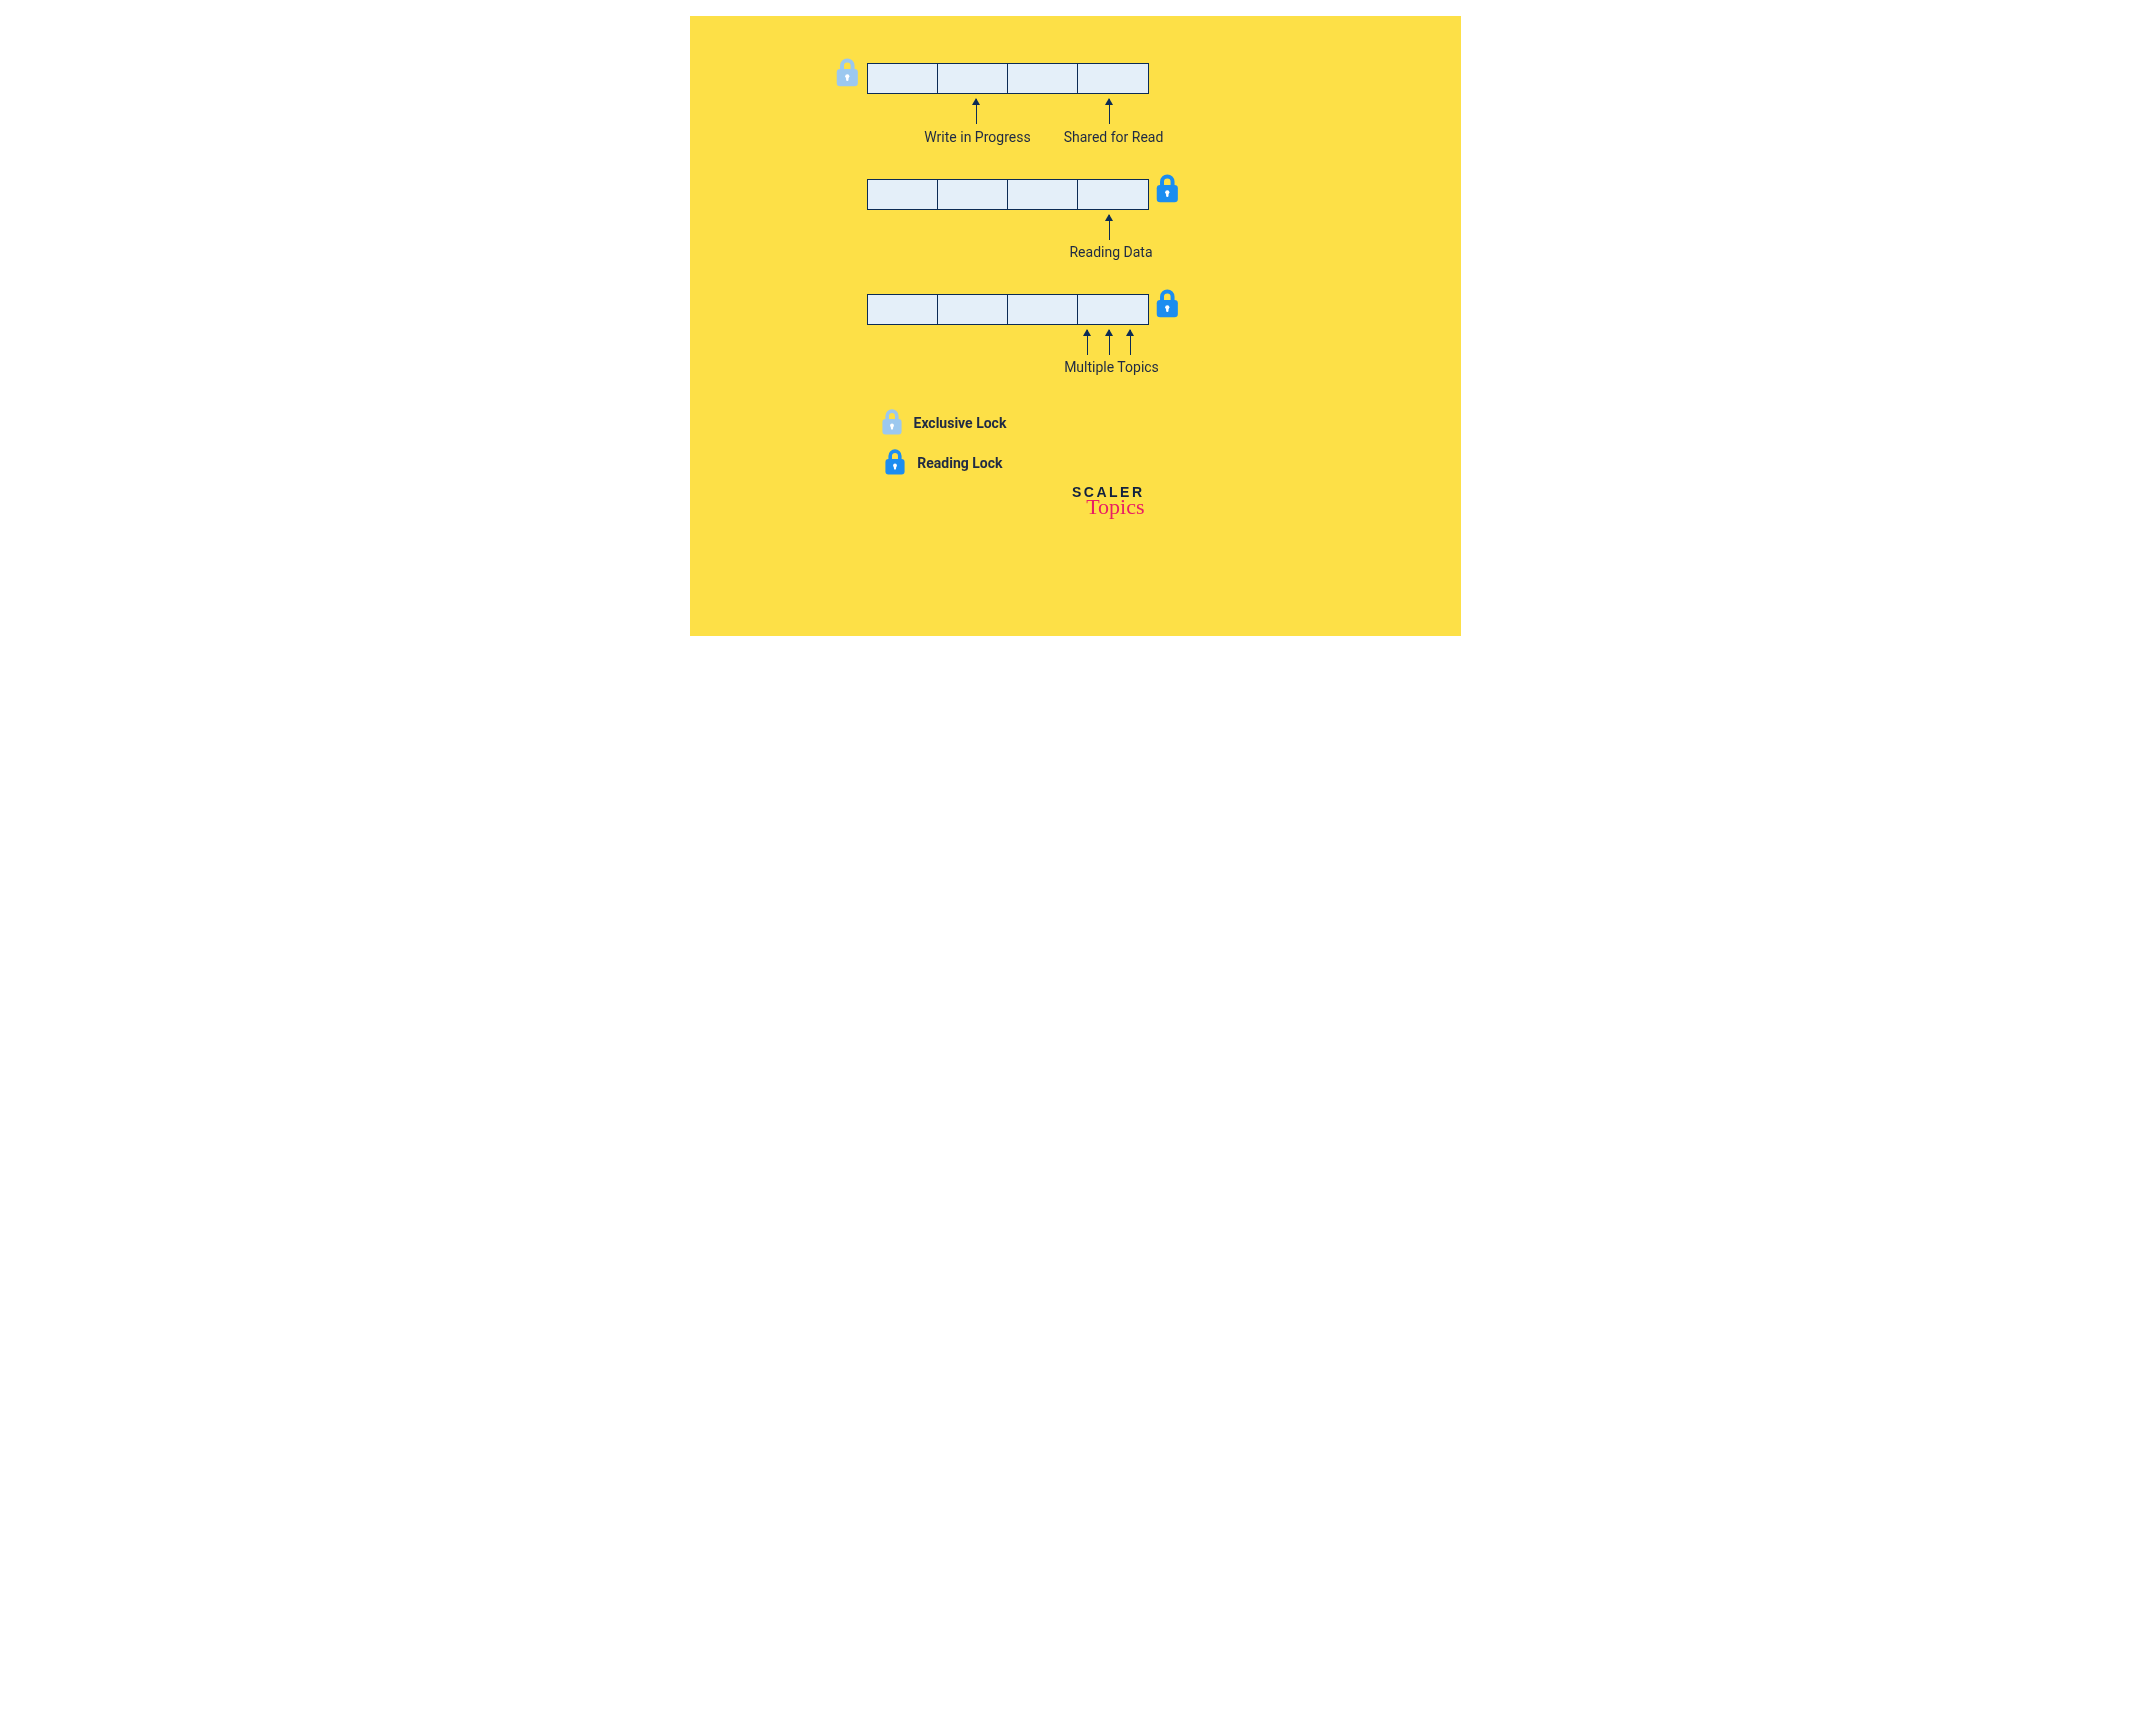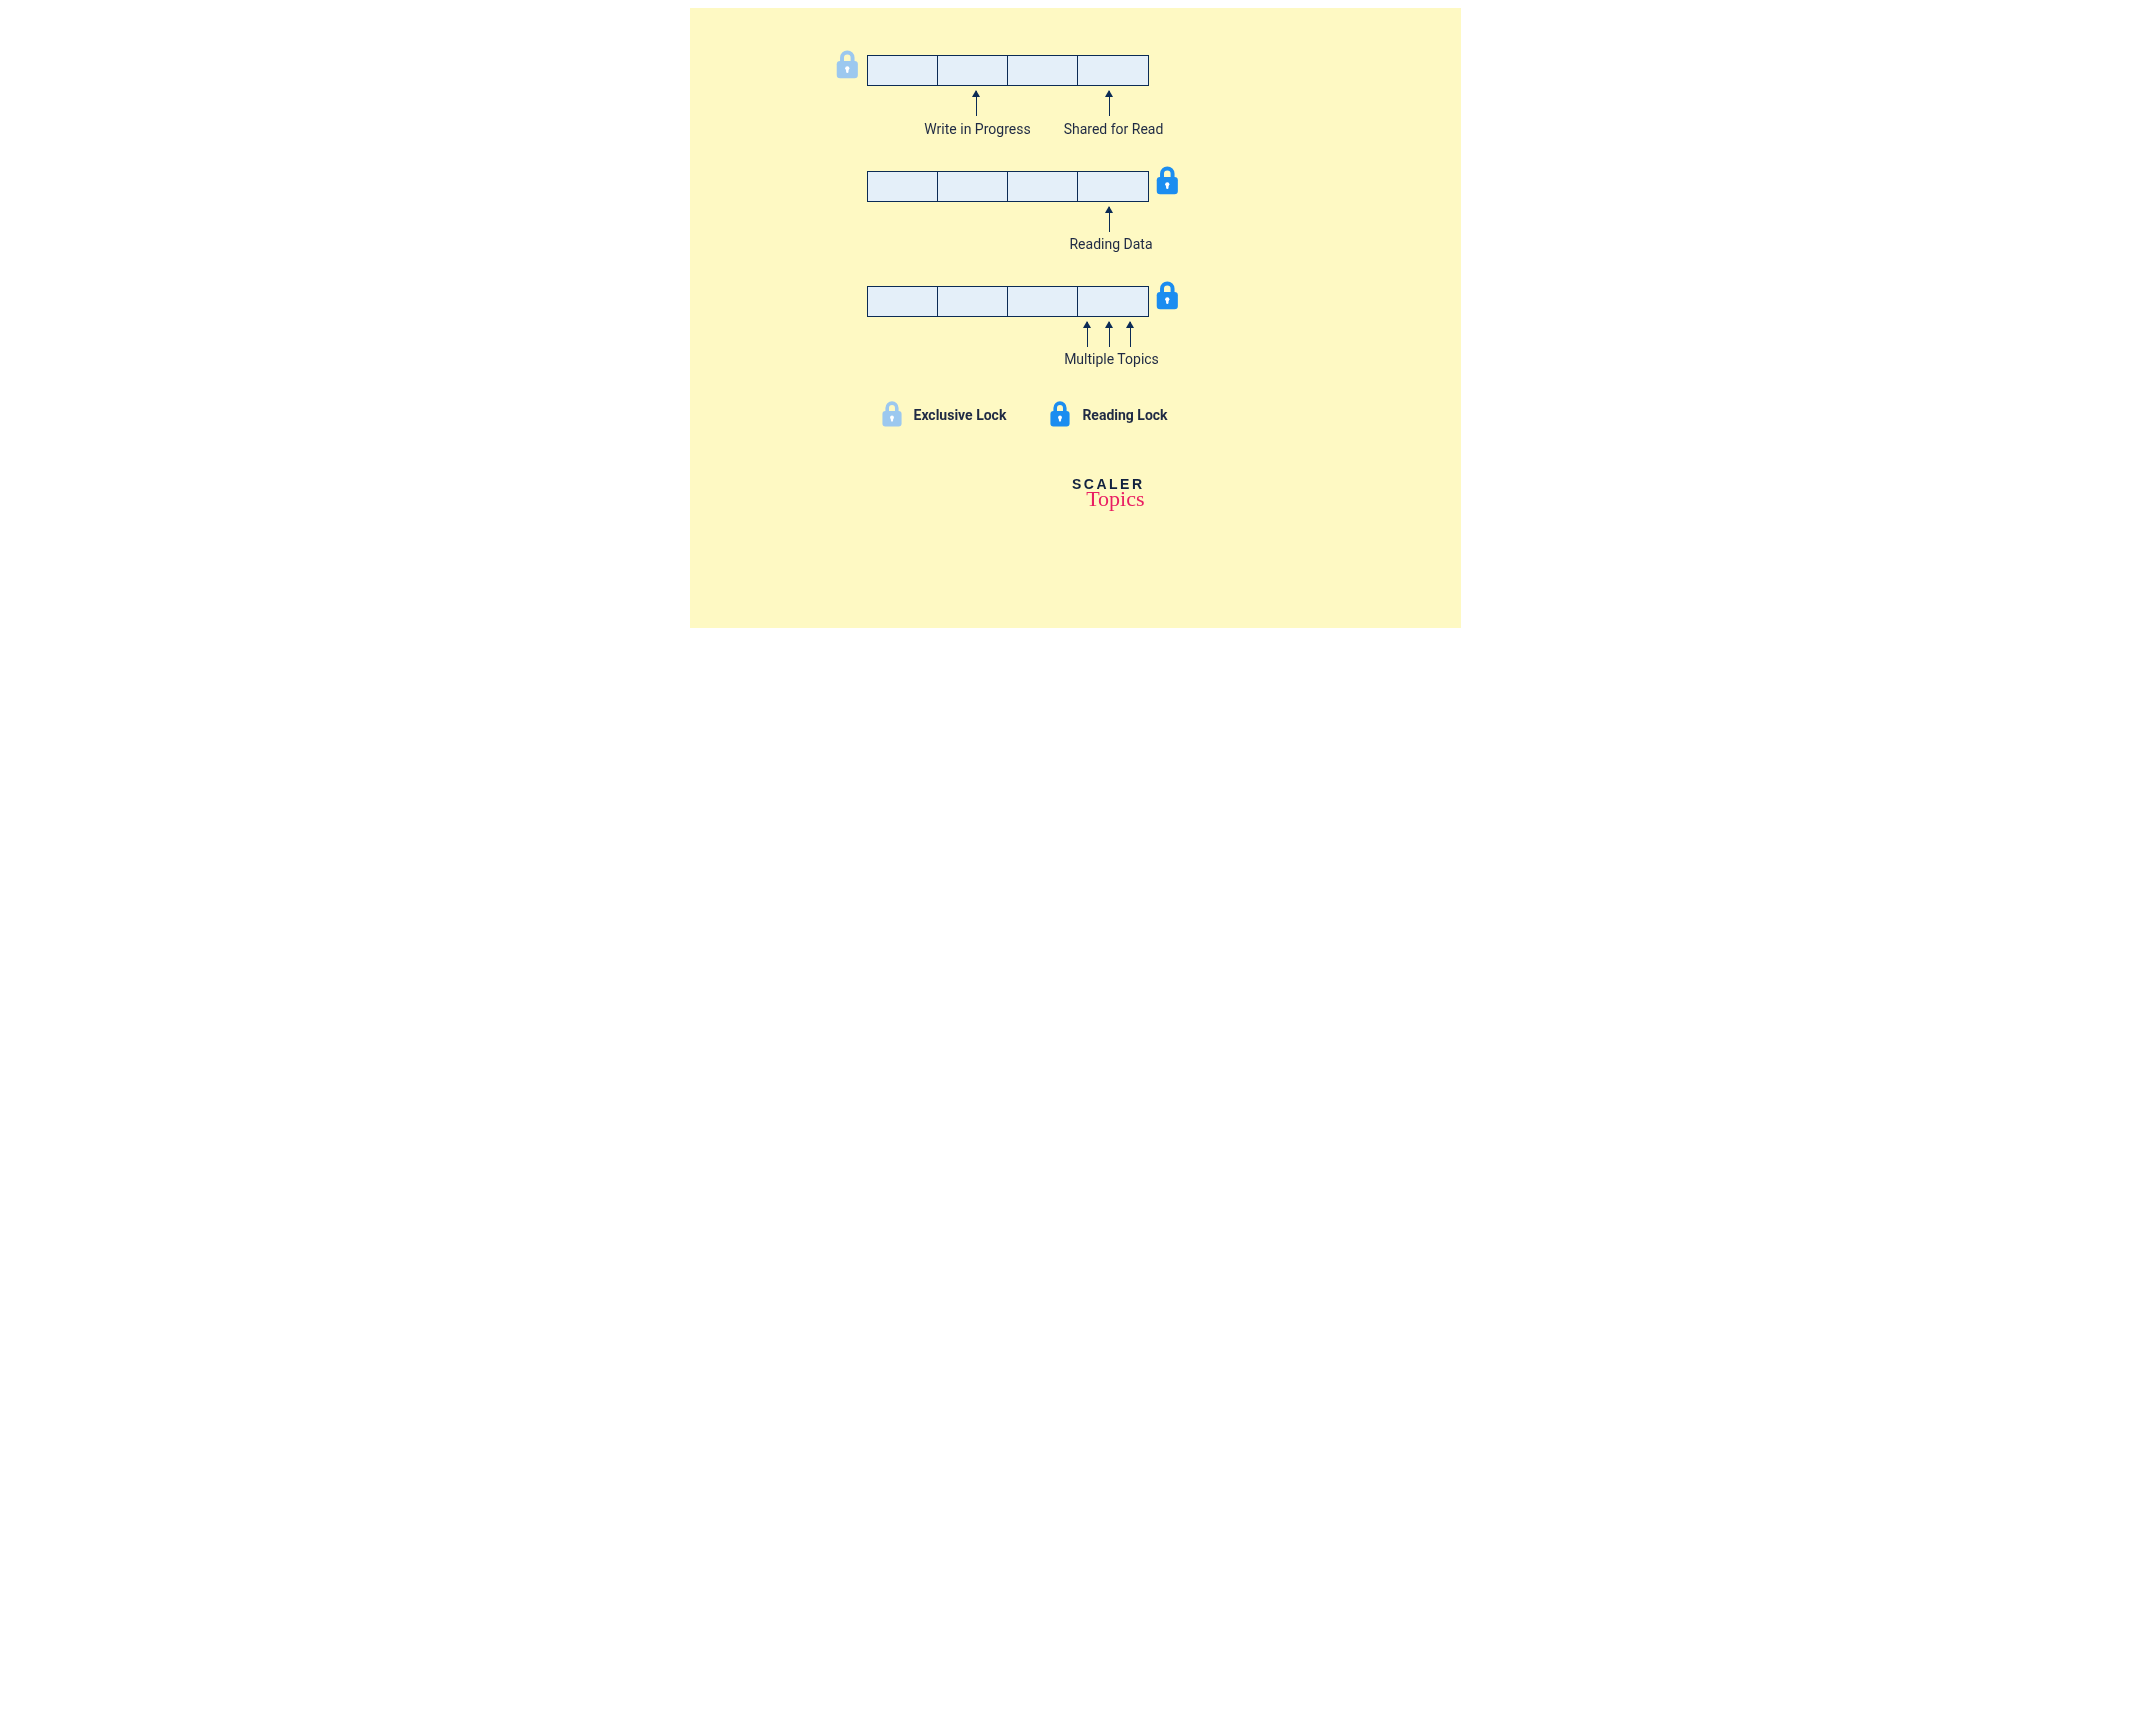--- a/index.html
+++ b/index.html
@@ -6,22 +6,22 @@
     margin: 0;
     padding: 0;
     background: #ffffff;
     font-family: -apple-system, BlinkMacSystemFont, "Segoe UI", Roboto, "Helvetica Neue", Arial, sans-serif;
     color: #1f2a44;
   }
   .canvas {
     position: relative;
     width: 771px;
     height: 620px;
-    margin: 8px auto;
-    background: #fef9c3;
+    margin: 16px auto;
+    background: #fde047;
   }
 
   
   .bar {
     position: absolute;
     display: flex;
     border: 1.3px solid #0b2b55;
     background: #e4eff9;
   }
   .bar .cell {
@@ -62,21 +62,22 @@
     color: #1f2a44;
     white-space: nowrap;
   }
   .label.center { text-align: center; }
 
   
   .legend {
     position: absolute;
     display: flex;
     align-items: center;
-    gap: 42px;
+    gap: 11px;
+    flex-direction: column;
   }
   .legend-item {
     display: flex;
     align-items: center;
     gap: 10px;
   }
   .legend .lock {
     position: static;
     width: 24px; height: 29px;
   }

